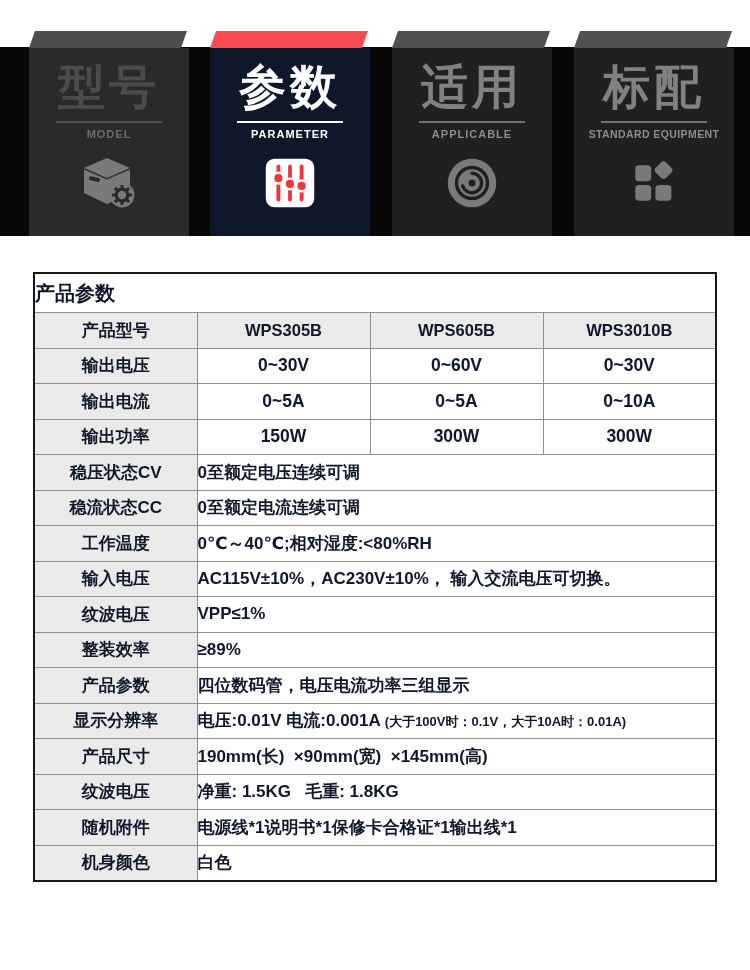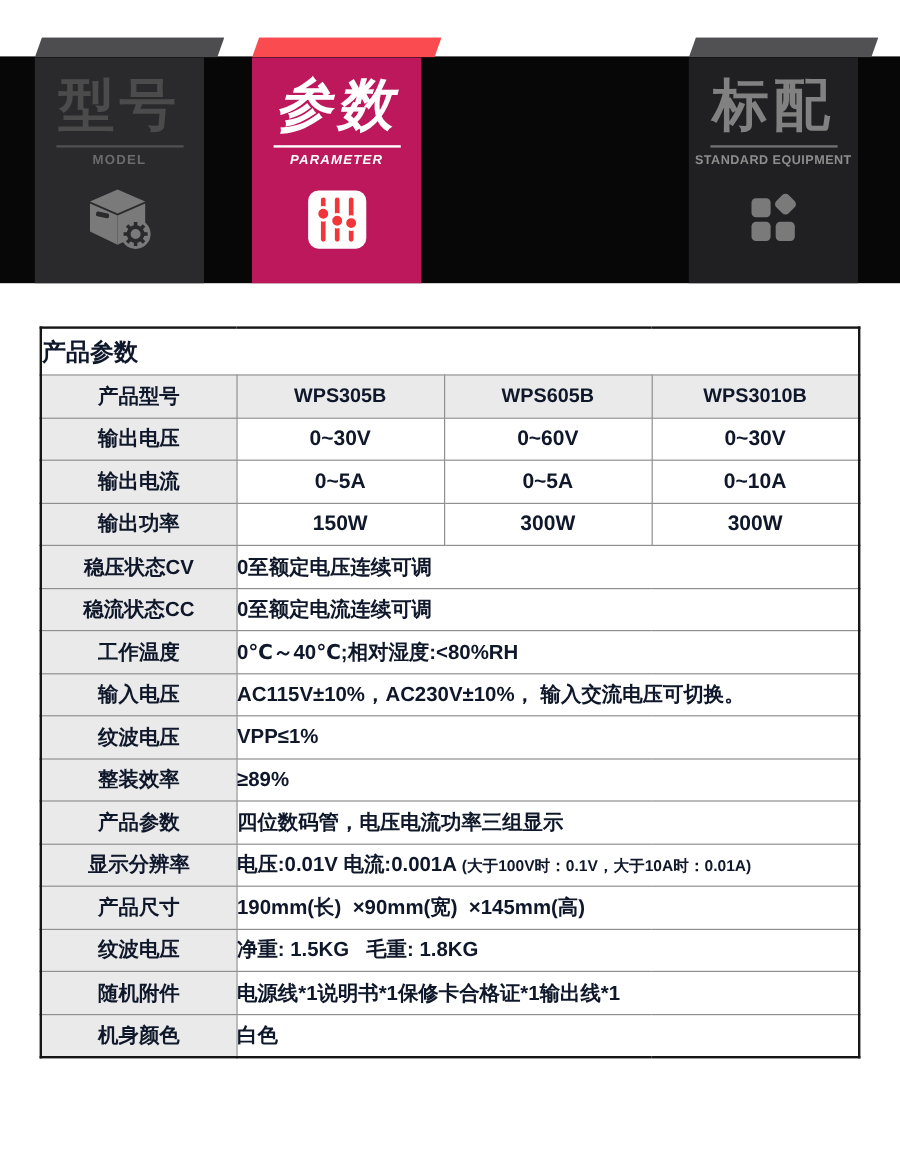--- a/index.html
+++ b/index.html
@@ -11,26 +11,26 @@
   
   .header{position:relative;width:750px;height:236px;background:#ffffff;}
   .band{position:absolute;left:0;top:47px;width:750px;height:189px;background:#070707;}
   .tab{position:absolute;top:31px;width:152px;height:205px;cursor:pointer;}
   .tab.t1{left:29px;}
   .tab.t2{left:210px;}
   .tab.t3{left:392px;}
   .tab.t4{left:574px;padding-left:12px;}
   .roof{position:absolute;top:0;left:0;width:158px;height:17px;
         clip-path:polygon(6px 0,158px 0,152px 17px,0 17px);}
-  .face{position:absolute;top:17px;left:0;width:141px;height:188px;
+  .face{position:absolute;top:17px;left:0;width:160px;height:188px;
         display:flex;flex-direction:column;align-items:center;}
   .t1 .roof{background:#4d4d50;}
   .t1 .face{background:#2a2a2c;}
   .t2 .roof{background:#fa4b50;}
-  .t2 .face{background:#be185d;font-style:italic;}
+  .t2 .face{background:#0f172a;}
   .t3 .roof,.t4 .roof{background:#515154;}
   .t3 .face,.t4 .face{background:#202022;}
   .zh{font-size:47px;font-weight:bold;letter-spacing:4px;margin-top:13px;line-height:1.1;white-space:nowrap;}
   .rule{width:106px;height:2px;margin:8px auto 5px;}
   .en{font-size:11px;font-weight:bold;letter-spacing:1px;white-space:nowrap;}
   .t4 .en{font-size:10.5px;letter-spacing:0.4px;}
   .tab-icon{margin-top:10px;height:66px;display:flex;align-items:center;justify-content:center;}
   .t1 .zh{color:#4b4b4b;}  .t1 .rule{background:#4f4f4f;} .t1 .en{color:#6b6b6b;}
   .t2 .zh{color:#ffffff;}  .t2 .rule{background:#ffffff;} .t2 .en{color:#ffffff;}
   .t3 .zh,.t4 .zh{color:#818181;}
@@ -102,20 +102,36 @@
           <g fill="#f23539" stroke="#ffffff" stroke-width="2.5">
             <circle cx="20" cy="27" r="5.5"></circle>
             <circle cx="32" cy="33" r="5.5"></circle>
             <circle cx="44" cy="35" r="5.5"></circle>
           </g>
         </svg>
       </div>
     </div>
   </div>
 
+  <div class="tab t3">
+    <div class="roof"></div>
+    <div class="face">
+      <div class="zh">适用</div>
+      <div class="rule"></div>
+      <div class="en">APPLICABLE</div>
+      <div class="tab-icon">
+        <svg width="62" height="62" viewBox="0 0 64 64">
+          <circle cx="32" cy="32" r="25" fill="#7a7a7a"></circle>
+          <circle cx="32" cy="32" r="16" fill="none" stroke="#202022" stroke-width="3.5"></circle>
+          <path d="M32 22 a10 10 0 1 1 -9.6 13" fill="none" stroke="#202022" stroke-width="3.5" stroke-linecap="round"></path>
+          <circle cx="32" cy="32" r="3.6" fill="#202022"></circle>
+        </svg>
+      </div>
+    </div>
+  </div>
 
   <div class="tab t4">
     <div class="roof"></div>
     <div class="face">
       <div class="zh">标配</div>
       <div class="rule"></div>
       <div class="en">STANDARD EQUIPMENT</div>
       <div class="tab-icon">
         <svg width="60" height="60" viewBox="0 0 64 64">
           <g fill="#7a7a7a">

